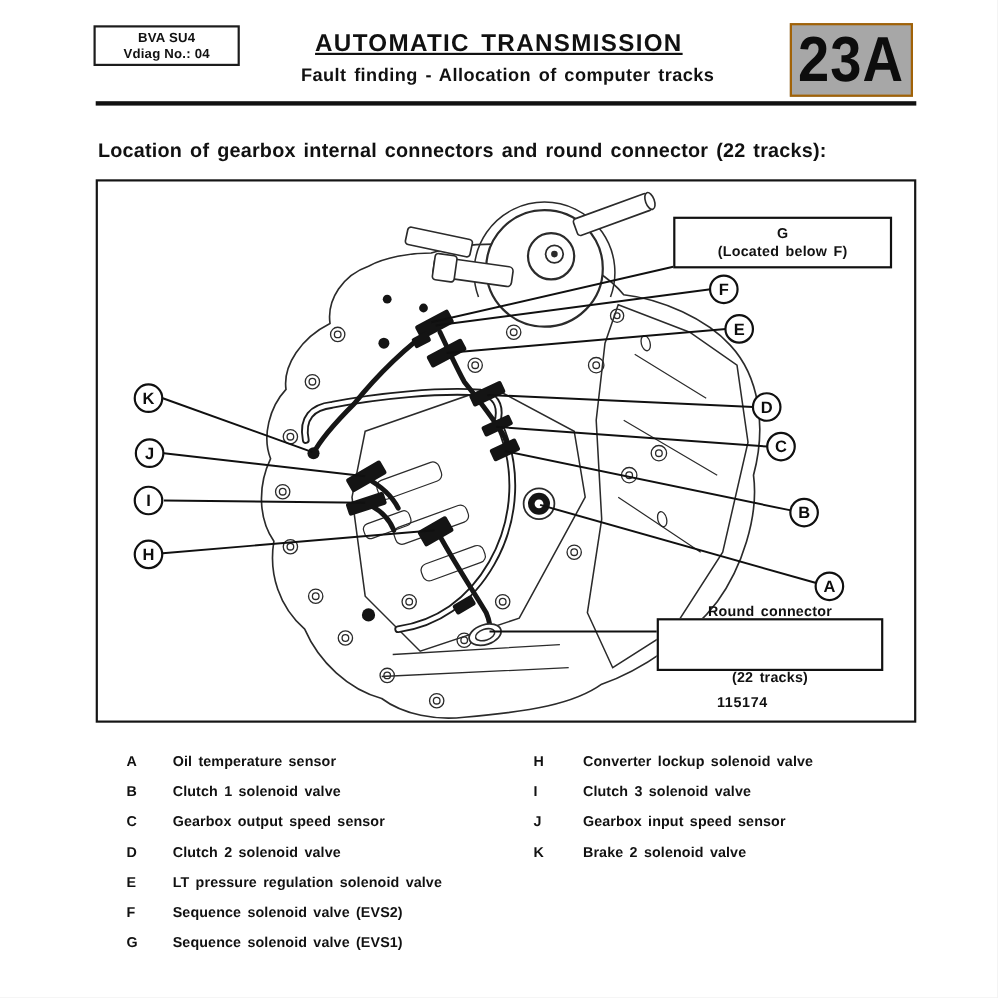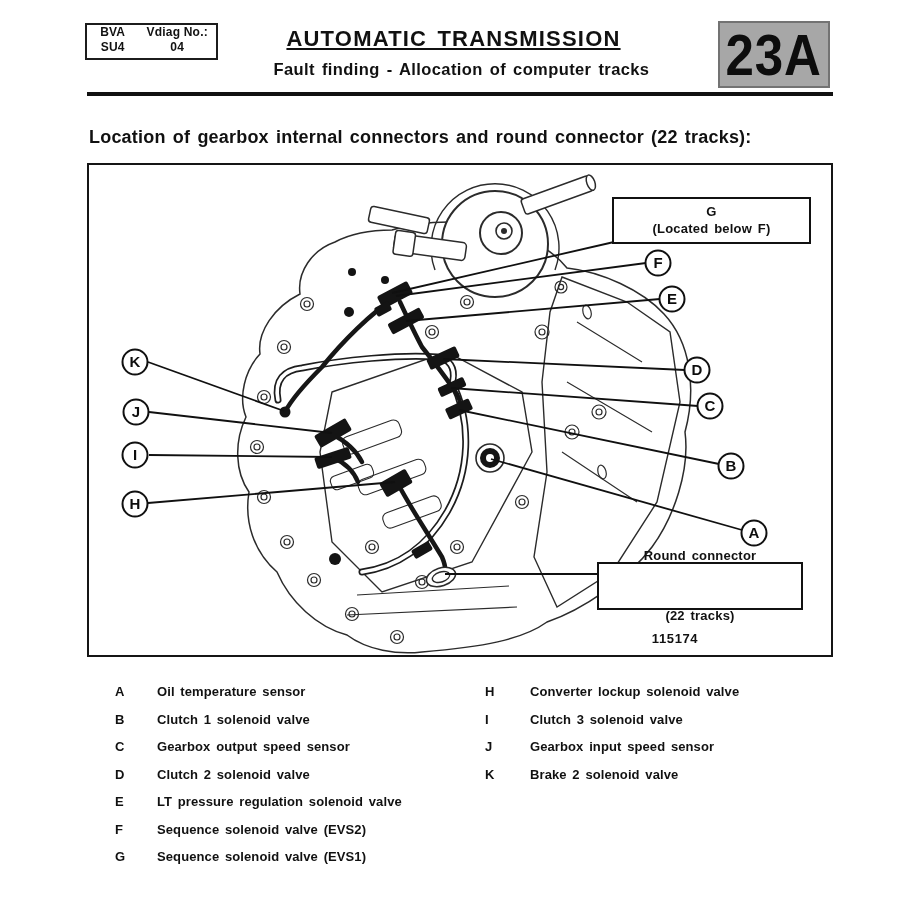--- a/index.html
+++ b/index.html
@@ -5,35 +5,35 @@
   * { margin:0; padding:0; box-sizing:border-box; }
   html,body { background:#e8e8e8; }
   .page {
     position:relative; width:907px; height:907px; background:#ffffff;
     font-family:"Liberation Sans", sans-serif; color:#111; overflow:hidden;
     margin:0 auto;
   }
   
   .vdiag-box {
     position:absolute; left:85px; top:23px; width:133px; height:37px;
-    border:2px solid #1c1c1c; display:flex; flex-direction:row;
+    border:2px solid #1c1c1c; display:flex; flex-direction:column;
     justify-content:center; text-align:center;
     font-size:12px; font-weight:bold; line-height:15px; letter-spacing:.2px;
   }
   .doc-title {
     position:absolute; left:0; right:0; top:26px; text-align:center;
     font-size:22px; font-weight:bold; letter-spacing:1.2px; word-spacing:3px;text-decoration:underline;
   }
   .doc-subtitle {
     position:absolute; left:0; right:0; top:60px; text-align:center;
     font-size:16.5px; font-weight:bold; letter-spacing:.4px; word-spacing:2px;margin-left:16px;
   }
   .section-badge {
     position:absolute; left:718px; top:21px; width:112px; height:67px;
-    border:2px solid #737373; display:flex; align-items:center; justify-content:center;
+    border:2px solid #a16207; display:flex; align-items:center; justify-content:center;
   }
   .section-badge span {
     font-size:58px; font-weight:bold; letter-spacing:1px; line-height:1;
     transform:scaleX(.88); color:#0d0d0d;
   }
   .header-rule {
     position:absolute; left:87px; top:92px; width:746px; height:4px; background:#111;
   }
   
   .intro-text {

